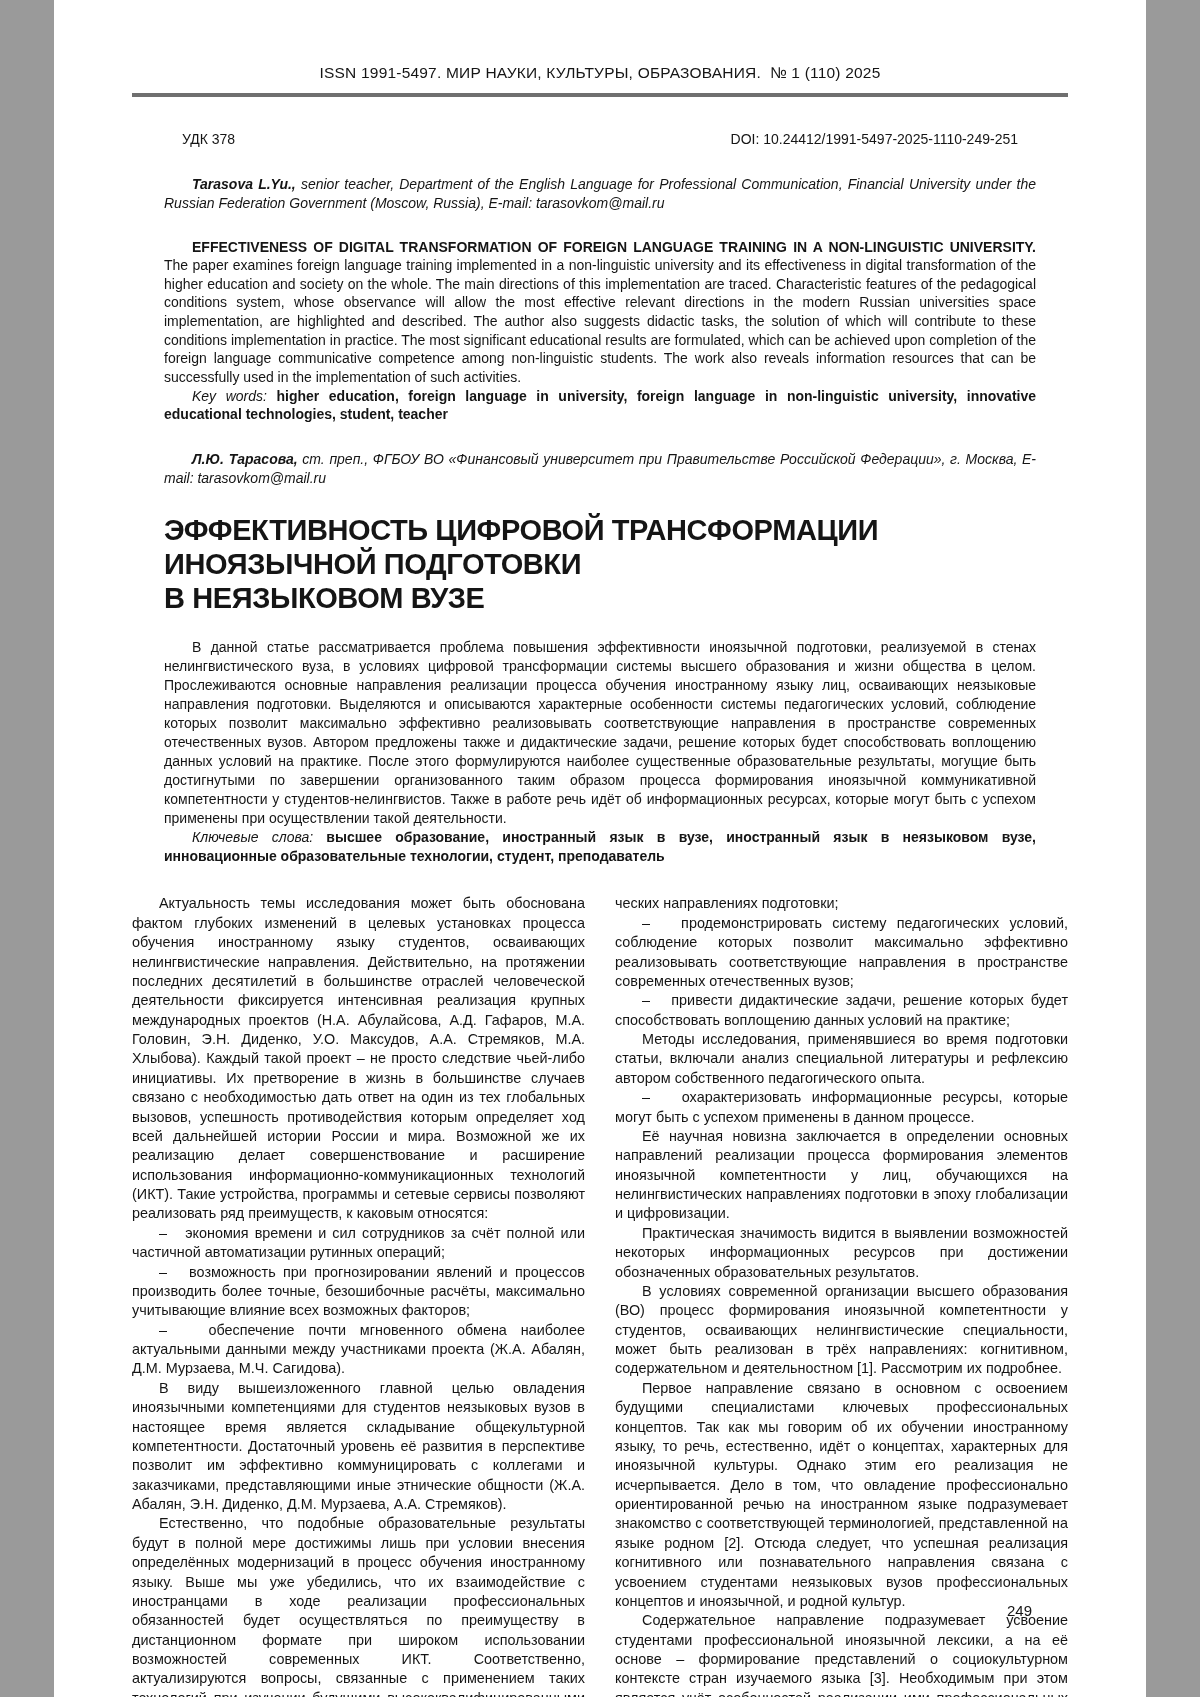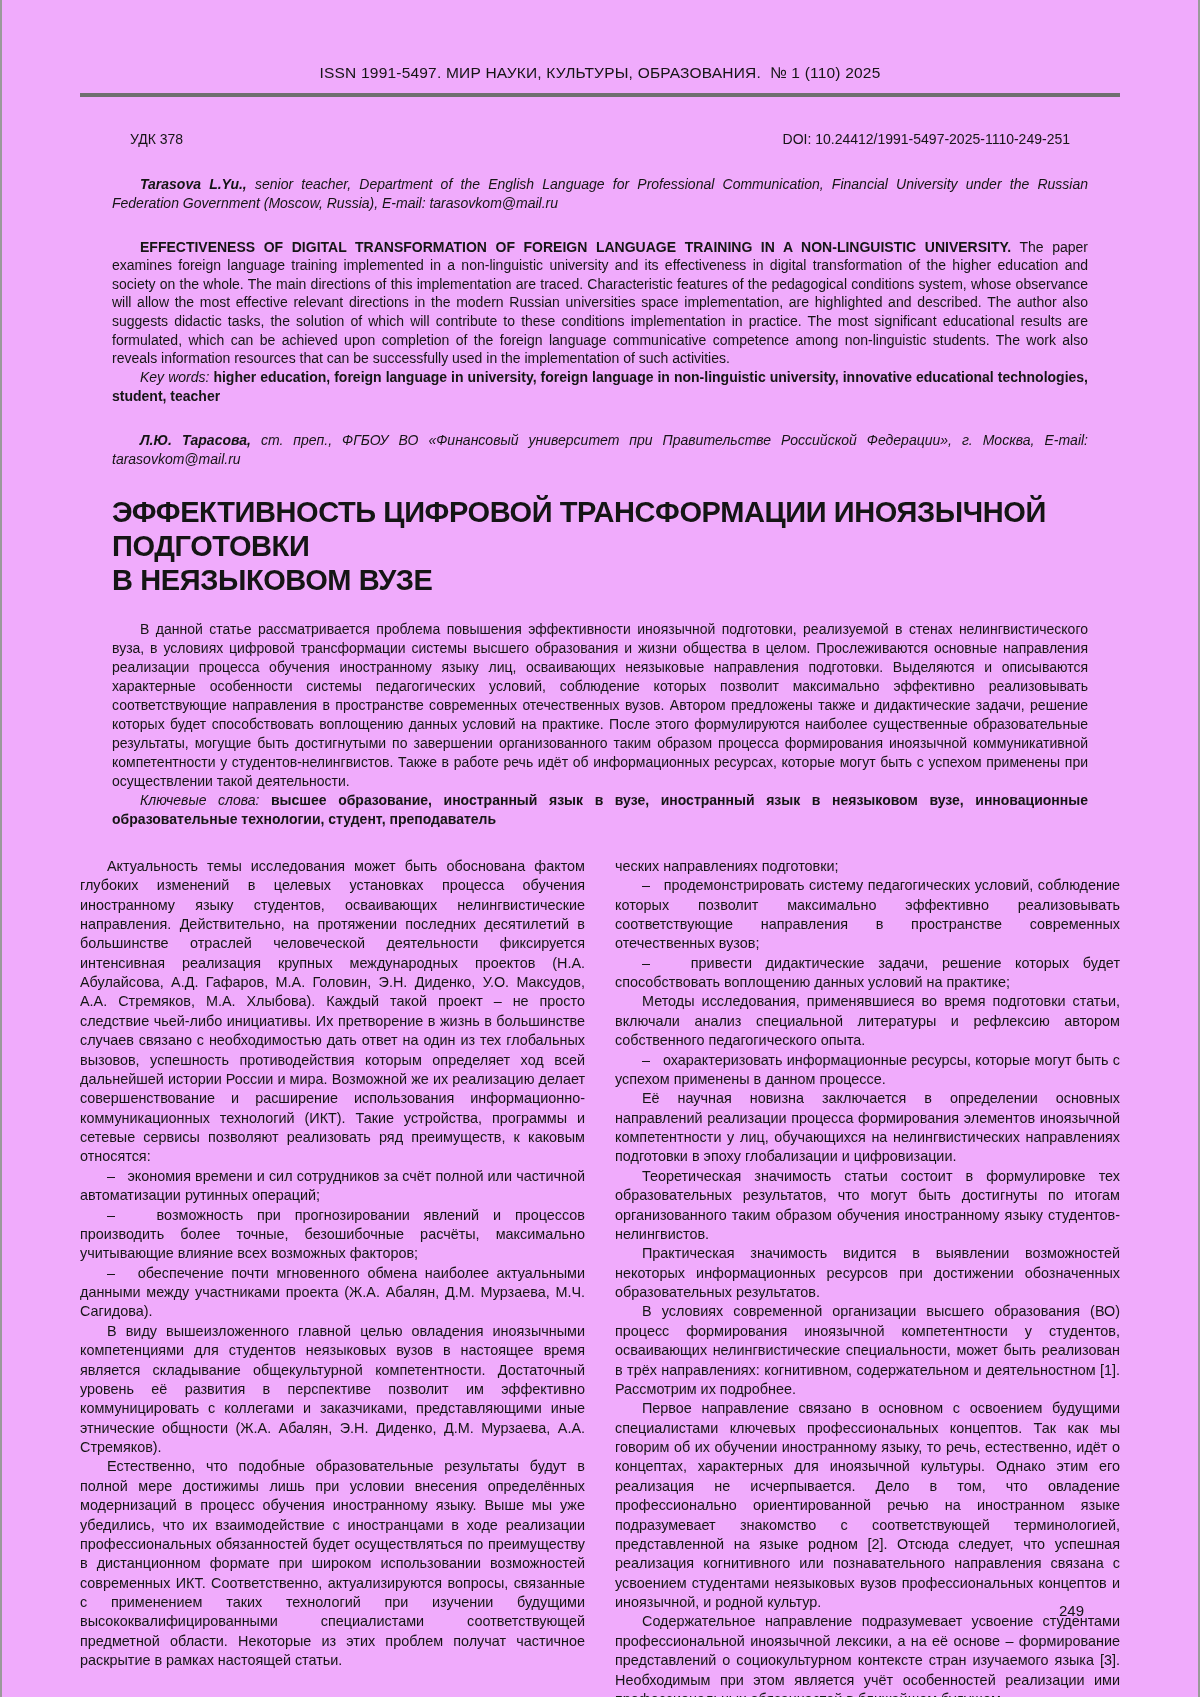--- a/index.html
+++ b/index.html
@@ -1,17 +1,17 @@
 <!DOCTYPE html>
 <html lang="ru"><head>
 <meta charset="utf-8">
 <style>
   html,body { margin:0; padding:0; background:#9a9a9a; }
   .page {
-    width:1196px; height:1697px; margin:0 auto; background:#f0abfc;
+    width:1092px; height:1697px; margin:0 auto; background:#ffffff;
     font-family:"Liberation Sans", sans-serif; color:#151515;
     box-sizing:border-box; padding:64px 78px 0 78px;
     position:relative; overflow:hidden;
   }
   .journal-line { text-align:center; font-size:15.5px; letter-spacing:0.2px; }
   .header-rule { height:4px; background:#6f6f6f; margin-top:11px; }
   .meta-row { display:flex; justify-content:space-between; margin-top:34px; padding:0 50px; font-size:14px; }
   .annot { padding:0 32px; }
   p { margin:0; }
   .author-en { margin-top:28px; font-style:italic; font-size:14px; line-height:1.38; text-align:justify; text-indent:28px; }
@@ -73,21 +73,20 @@
       <p>Естественно, что подобные образовательные результаты будут в полной мере достижимы лишь при условии внесения определённых модернизаций в процесс обучения иностранному языку. Выше мы уже убедились, что их взаимодействие с иностранцами в ходе реализации профессиональных обязанностей будет осуществляться по преимуществу в дистанционном формате при широком использовании возможностей современных ИКТ. Соответственно, актуализируются вопросы, связанные с применением таких технологий при изучении будущими высококвалифицированными специалистами соответствующей предметной области. Некоторые из этих проблем получат частичное раскрытие в рамках настоящей статьи.</p>
 
     </div>
     <div class="col">
       <p class="cont">ческих направлениях подготовки;</p>
       <p>–&nbsp;&nbsp;&nbsp;продемонстрировать систему педагогических условий, соблюдение которых позволит максимально эффективно реализовывать соответствующие направления в пространстве современных отечественных вузов;</p>
       <p>–&nbsp;&nbsp;&nbsp;привести дидактические задачи, решение которых будет способствовать воплощению данных условий на практике;</p>
       <p>Методы исследования, применявшиеся во время подготовки статьи, включали анализ специальной литературы и рефлексию автором собственного педагогического опыта.</p>
       <p>–&nbsp;&nbsp;&nbsp;охарактеризовать информационные ресурсы, которые могут быть с успехом применены в данном процессе.</p>
       <p>Её научная новизна заключается в определении основных направлений реализации процесса формирования элементов иноязычной компетентности у лиц, обучающихся на нелингвистических направлениях подготовки в эпоху глобализации и цифровизации.</p>
-      <p>Теоретическая значимость статьи состоит в формулировке тех образовательных результатов, что могут быть достигнуты по итогам организованного таким образом обучения иностранному языку студентов-нелингвистов.</p>
       <p>Практическая значимость видится в выявлении возможностей некоторых информационных ресурсов при достижении обозначенных образовательных результатов.</p>
       <p>В условиях современной организации высшего образования (ВО) процесс формирования иноязычной компетентности у студентов, осваивающих нелингвистические специальности, может быть реализован в трёх направлениях: когнитивном, содержательном и деятельностном [1]. Рассмотрим их подробнее.</p>
       <p>Первое направление связано в основном с освоением будущими специалистами ключевых профессиональных концептов. Так как мы говорим об их обучении иностранному языку, то речь, естественно, идёт о концептах, характерных для иноязычной культуры. Однако этим его реализация не исчерпывается. Дело в том, что овладение профессионально ориентированной речью на иностранном языке подразумевает знакомство с соответствующей терминологией, представленной на языке родном [2]. Отсюда следует, что успешная реализация когнитивного или познавательного направления связана с усвоением студентами неязыковых вузов профессиональных концептов и иноязычной, и родной культур.</p>
       <p>Содержательное направление подразумевает усвоение студентами профессиональной иноязычной лексики, а на её основе – формирование представлений о социокультурном контексте стран изучаемого языка [3]. Необходимым при этом является учёт особенностей реализации ими профессиональных обязанностей в ближайшем будущем.</p>
 
     </div>
   </div>
 
   <div class="page-number">249</div>
 

